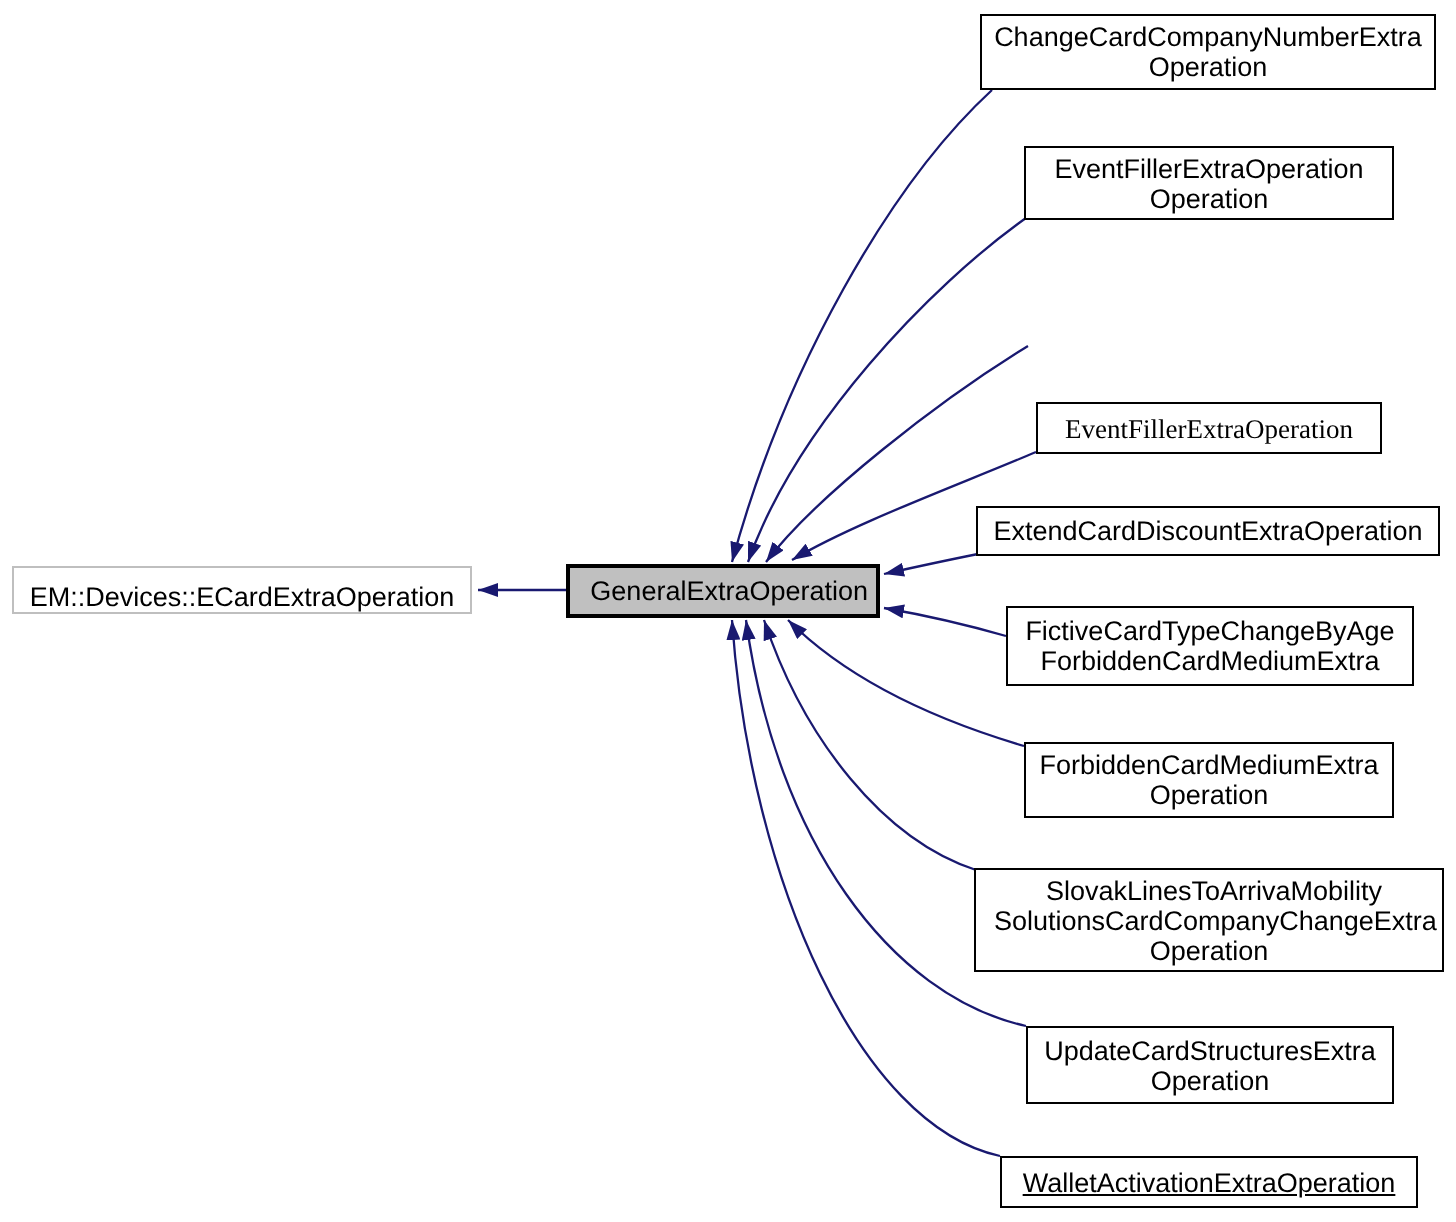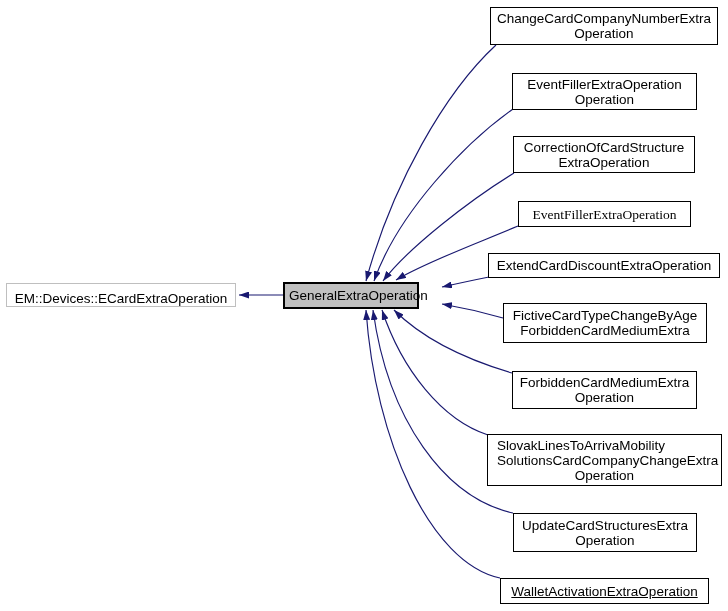--- a/index.html
+++ b/index.html
@@ -9,21 +9,21 @@
   .edge{fill:none;stroke:#191970;stroke-width:1.15px;}
   .node{
     position:absolute;z-index:1;box-sizing:border-box;
     display:flex;flex-direction:column;justify-content:center;
     background:#ffffff;border:1px solid #000000;color:#000000;
     font-size:13.5px;line-height:15px;text-align:center;white-space:nowrap;
   }
   .node .ln{padding:0 4px;}
   .node.base{border-color:#bfbfbf;}
   .node.center{background:#c0c0c0;border:2px solid #000000;}
-  .node.mixed .ln{text-align:left;padding:0 4px 0 9px;}
+  .node.mixed .ln{text-align:center;padding:0 4px 0 9px;}
   .node.mixed .ln-center{text-align:center;padding:0;}
 </style>
 </head>
 <body>
 
 <div id="graph">
 
   <svg class="edges" width="728" height="611" viewBox="0 0 728 611">
     <defs>
       <marker id="ah" viewBox="0 0 10 7" refX="10" refY="3.5" markerWidth="10" markerHeight="7" markerUnits="userSpaceOnUse" orient="auto">
@@ -40,38 +40,34 @@
     <path class="edge" d="M512,373 C468,360 424,340 394,310" marker-end="url(#ah)" stroke="#191970"></path>
     <path class="edge" d="M488,435 C442,420 402,370 382,310" marker-end="url(#ah)" stroke="#191970"></path>
     <path class="edge" d="M513,513 C445,498 388,420 373,310" marker-end="url(#ah)" stroke="#191970"></path>
     <path class="edge" d="M500,578 C430,563 375,440 366,310" marker-end="url(#ah)" stroke="#191970"></path>
   </svg>
 
   <div class="node base" style="left:6px;top:283px;width:230px;height:24px;justify-content:flex-end;">
     <div class="ln">EM::Devices::ECardExtraOperation</div>
   </div>
 
-  <div class="node center" style="left:283px;top:282px;width:136px;height:27px;">
+  <div class="node center" style="left:283px;top:282px;width:157px;height:27px;text-align:right;">
     <div class="ln">GeneralExtraOperation</div>
   </div>
 
   <div class="node" style="left:490px;top:7px;width:228px;height:38px;">
     <div class="ln">ChangeCardCompanyNumberExtra</div>
     <div class="ln">Operation</div>
   </div>
 
   <div class="node" style="left:512px;top:73px;width:185px;height:37px;">
     <div class="ln">EventFillerExtraOperation</div>
     <div class="ln">Operation</div>
   </div>
 
-  <div class="node" style="left:513px;top:136px;width:182px;height:37px;">
-    <div class="ln">CorrectionOfCardStructure</div>
-    <div class="ln">ExtraOperation</div>
-  </div>
 
   <div class="node" style="left:518px;top:201px;width:173px;height:26px;font-family:Liberation Serif, serif;">
     <div class="ln">EventFillerExtraOperation</div>
   </div>
 
   <div class="node" style="left:488px;top:253px;width:232px;height:25px;">
     <div class="ln">ExtendCardDiscountExtraOperation</div>
   </div>
 
   <div class="node" style="left:503px;top:303px;width:204px;height:40px;">

